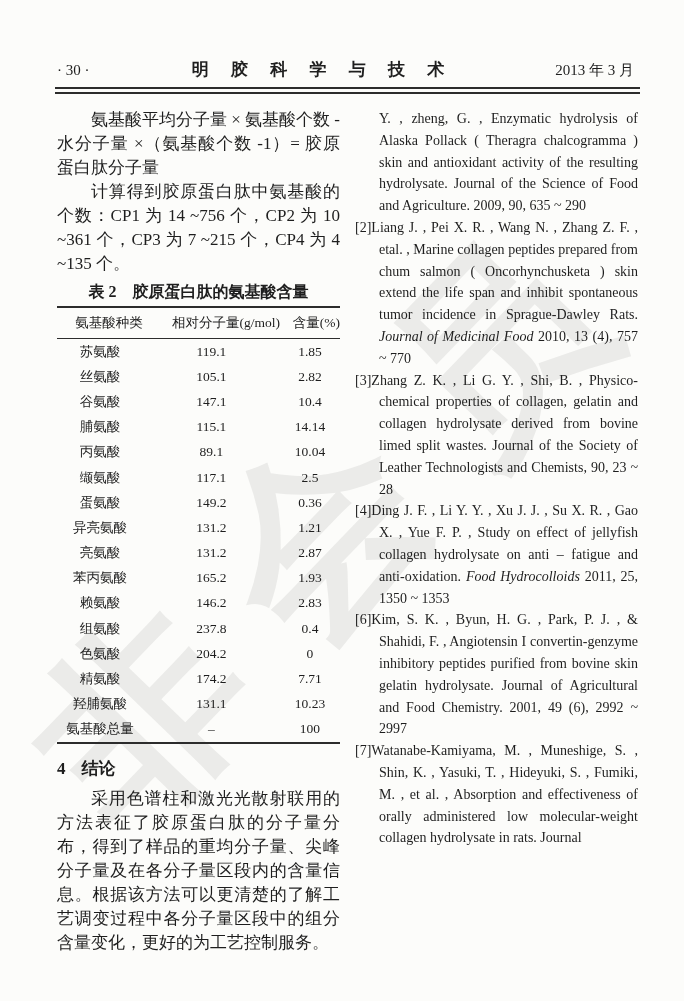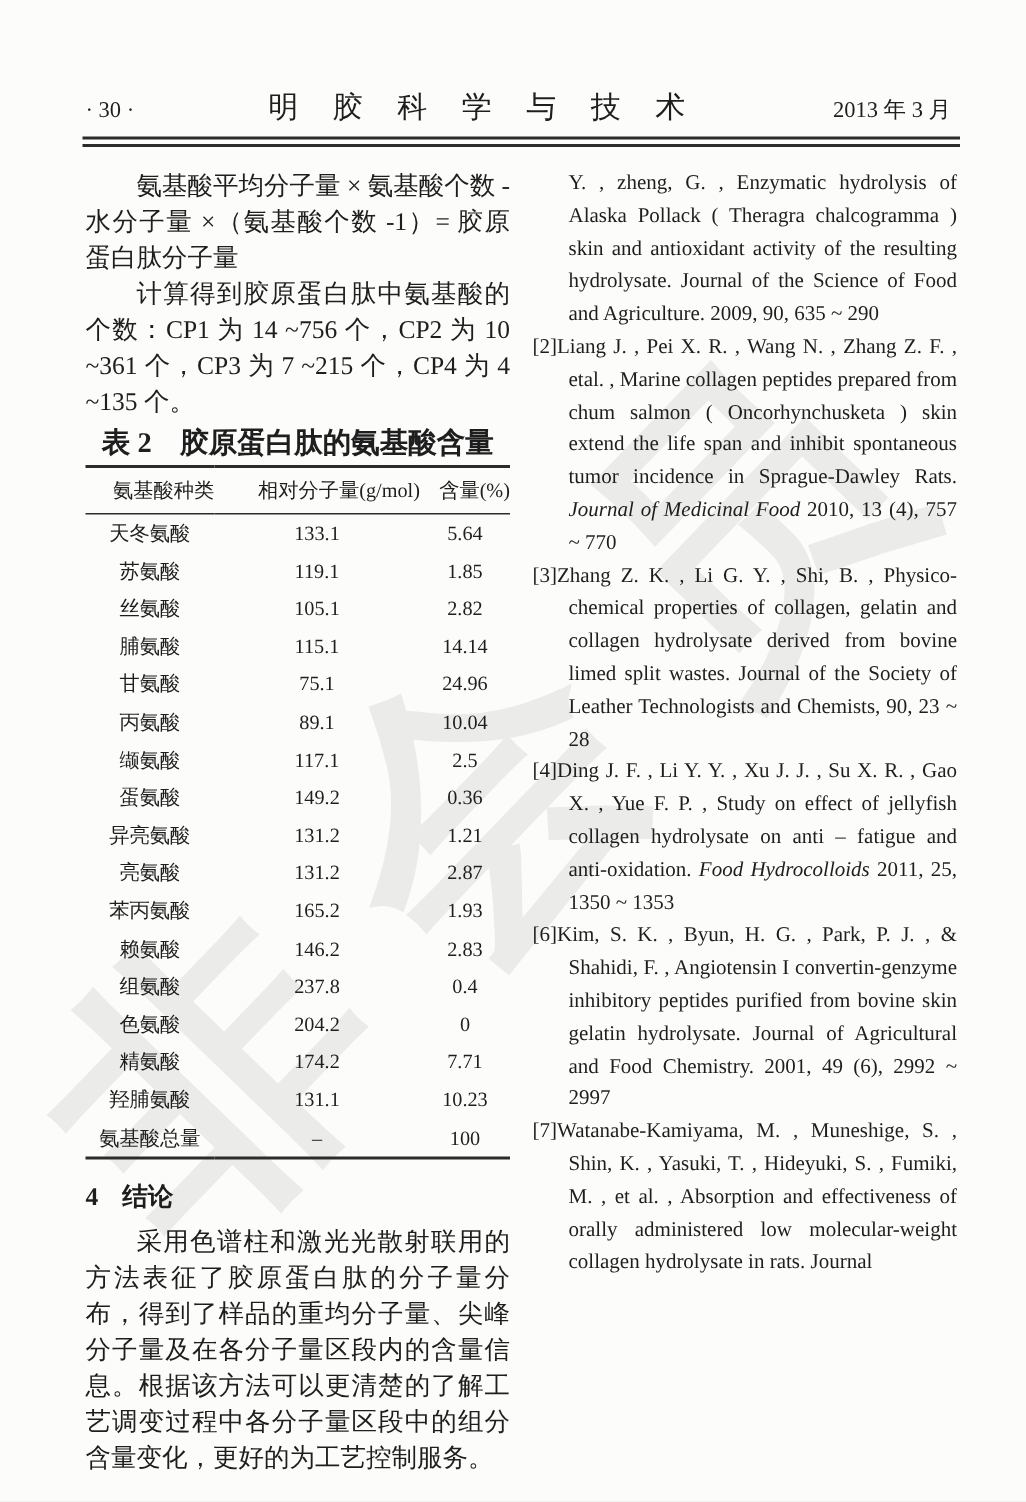--- a/index.html
+++ b/index.html
@@ -32,23 +32,23 @@
   .content { position: relative; z-index: 1; }
 
   .page-header {
     display: flex;
     justify-content: space-between;
     align-items: baseline;
     padding: 58px 50px 6px 57px;
     font-size: 15px;
   }
   .page-header .journal {
-    font-size: 20px;
+    font-size: 17px;
     letter-spacing: 9px;
-    font-weight: 400;
+    font-weight: 700;
   }
   .header-rule {
     margin: 0 44px 0 55px;
     height: 3px;
     border-top: 2px solid #2c2c2c;
     border-bottom: 2px solid #2c2c2c;
   }
 
   .columns {
     display: flex;
@@ -62,21 +62,21 @@
     font-size: 17px;
     line-height: 24px;
     text-align: justify;
   }
   p.indent { text-indent: 2em; }
 
   .table-caption {
     margin: 5px 0 3px 0;
     text-align: center;
     font-weight: bold;
-    font-size: 19px;
+    font-size: 16px;
     line-height: 22px;
   }
   table.amino-table {
     width: 100%;
     border-collapse: collapse;
     border-top: 2px solid #2c2c2c;
     border-bottom: 2px solid #2c2c2c;
     font-size: 13.5px;
   }
   table.amino-table thead tr { border-bottom: 1.5px solid #2c2c2c; }
@@ -134,43 +134,38 @@
         <table class="amino-table">
           <thead>
             <tr>
               <th>氨基酸种类</th>
               <th>相对分子量(g/mol)</th>
               <th>含量(%)</th>
             </tr>
           </thead>
           <tbody id="amino-tbody">
               <tr>
-                <td>天冬氨酸</td>
-                <td>133.1</td>
-                <td>5.64</td>
-              </tr>
-              <tr>
                 <td>苏氨酸</td>
                 <td>119.1</td>
                 <td>1.85</td>
               </tr>
               <tr>
                 <td>丝氨酸</td>
                 <td>105.1</td>
                 <td>2.82</td>
               </tr>
               <tr>
+                <td>谷氨酸</td>
+                <td>147.1</td>
+                <td>10.4</td>
+              </tr>
+              <tr>
                 <td>脯氨酸</td>
                 <td>115.1</td>
                 <td>14.14</td>
-              </tr>
-              <tr>
-                <td>甘氨酸</td>
-                <td>75.1</td>
-                <td>24.96</td>
               </tr>
               <tr>
                 <td>丙氨酸</td>
                 <td>89.1</td>
                 <td>10.04</td>
               </tr>
               <tr>
                 <td>缬氨酸</td>
                 <td>117.1</td>
                 <td>2.5</td>

